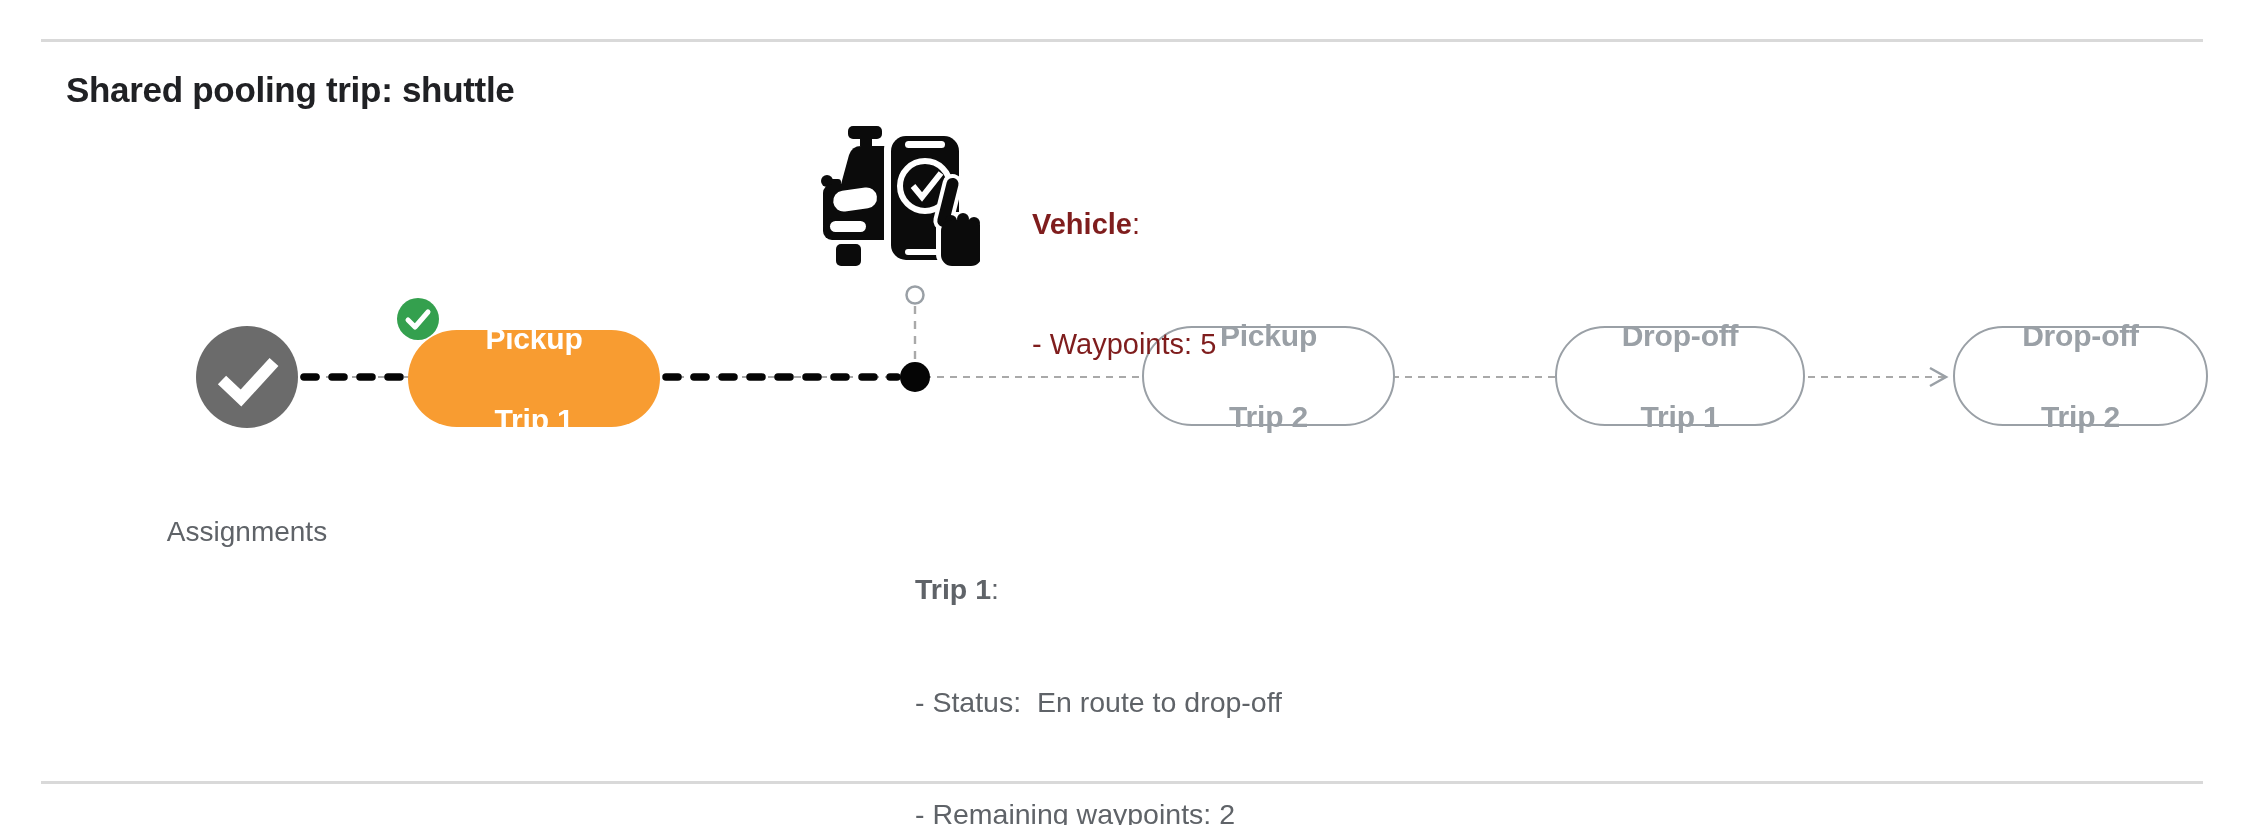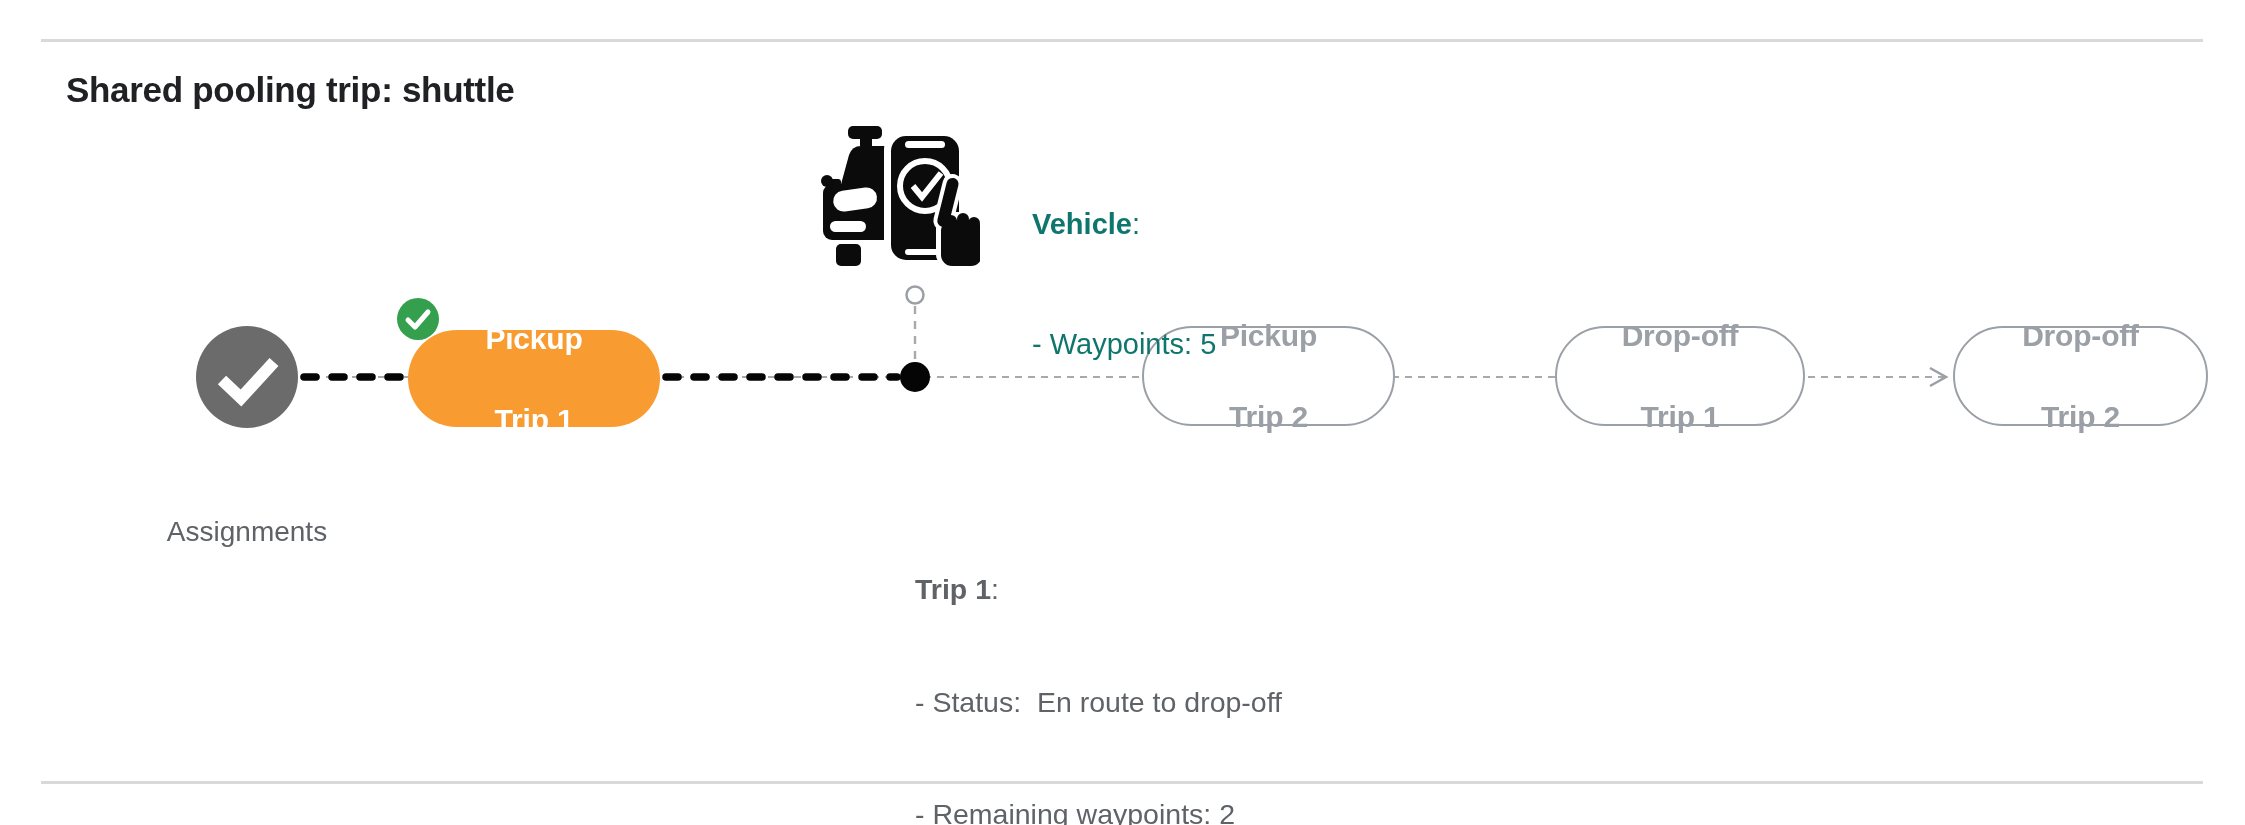--- a/index.html
+++ b/index.html
@@ -37,21 +37,21 @@
     position:absolute;left:397px;top:298px;width:42px;height:42px;border-radius:50%;
     background:#34a04e;z-index:3;display:flex;align-items:center;justify-content:center;
   }
   #accept-label{
     position:absolute;left:97px;top:442px;width:300px;z-index:2;text-align:center;
     color:#5f6368;font-size:28px;line-height:36px;white-space:pre;
   }
   #accept-label span{display:block;}
   #vehicle-icon{position:absolute;left:820px;top:124px;width:160px;height:150px;z-index:2;}
   #vehicle-annotation{
-    position:absolute;left:1032px;top:124px;z-index:2;color:#0f766e;
+    position:absolute;left:1032px;top:124px;z-index:2;color:#7f1d1d;
     font-size:29px;line-height:40px;white-space:pre;
   }
   #vehicle-annotation .bold, #trip-annotation .bold{font-weight:bold;}
   #trip-annotation{
     position:absolute;left:891px;top:496px;z-index:2;color:#5f6368;
     font-size:28.5px;line-height:37.5px;white-space:pre;
   }
   #trip-annotation div{white-space:pre;margin-left:24px;}
 </style>
 </head>

